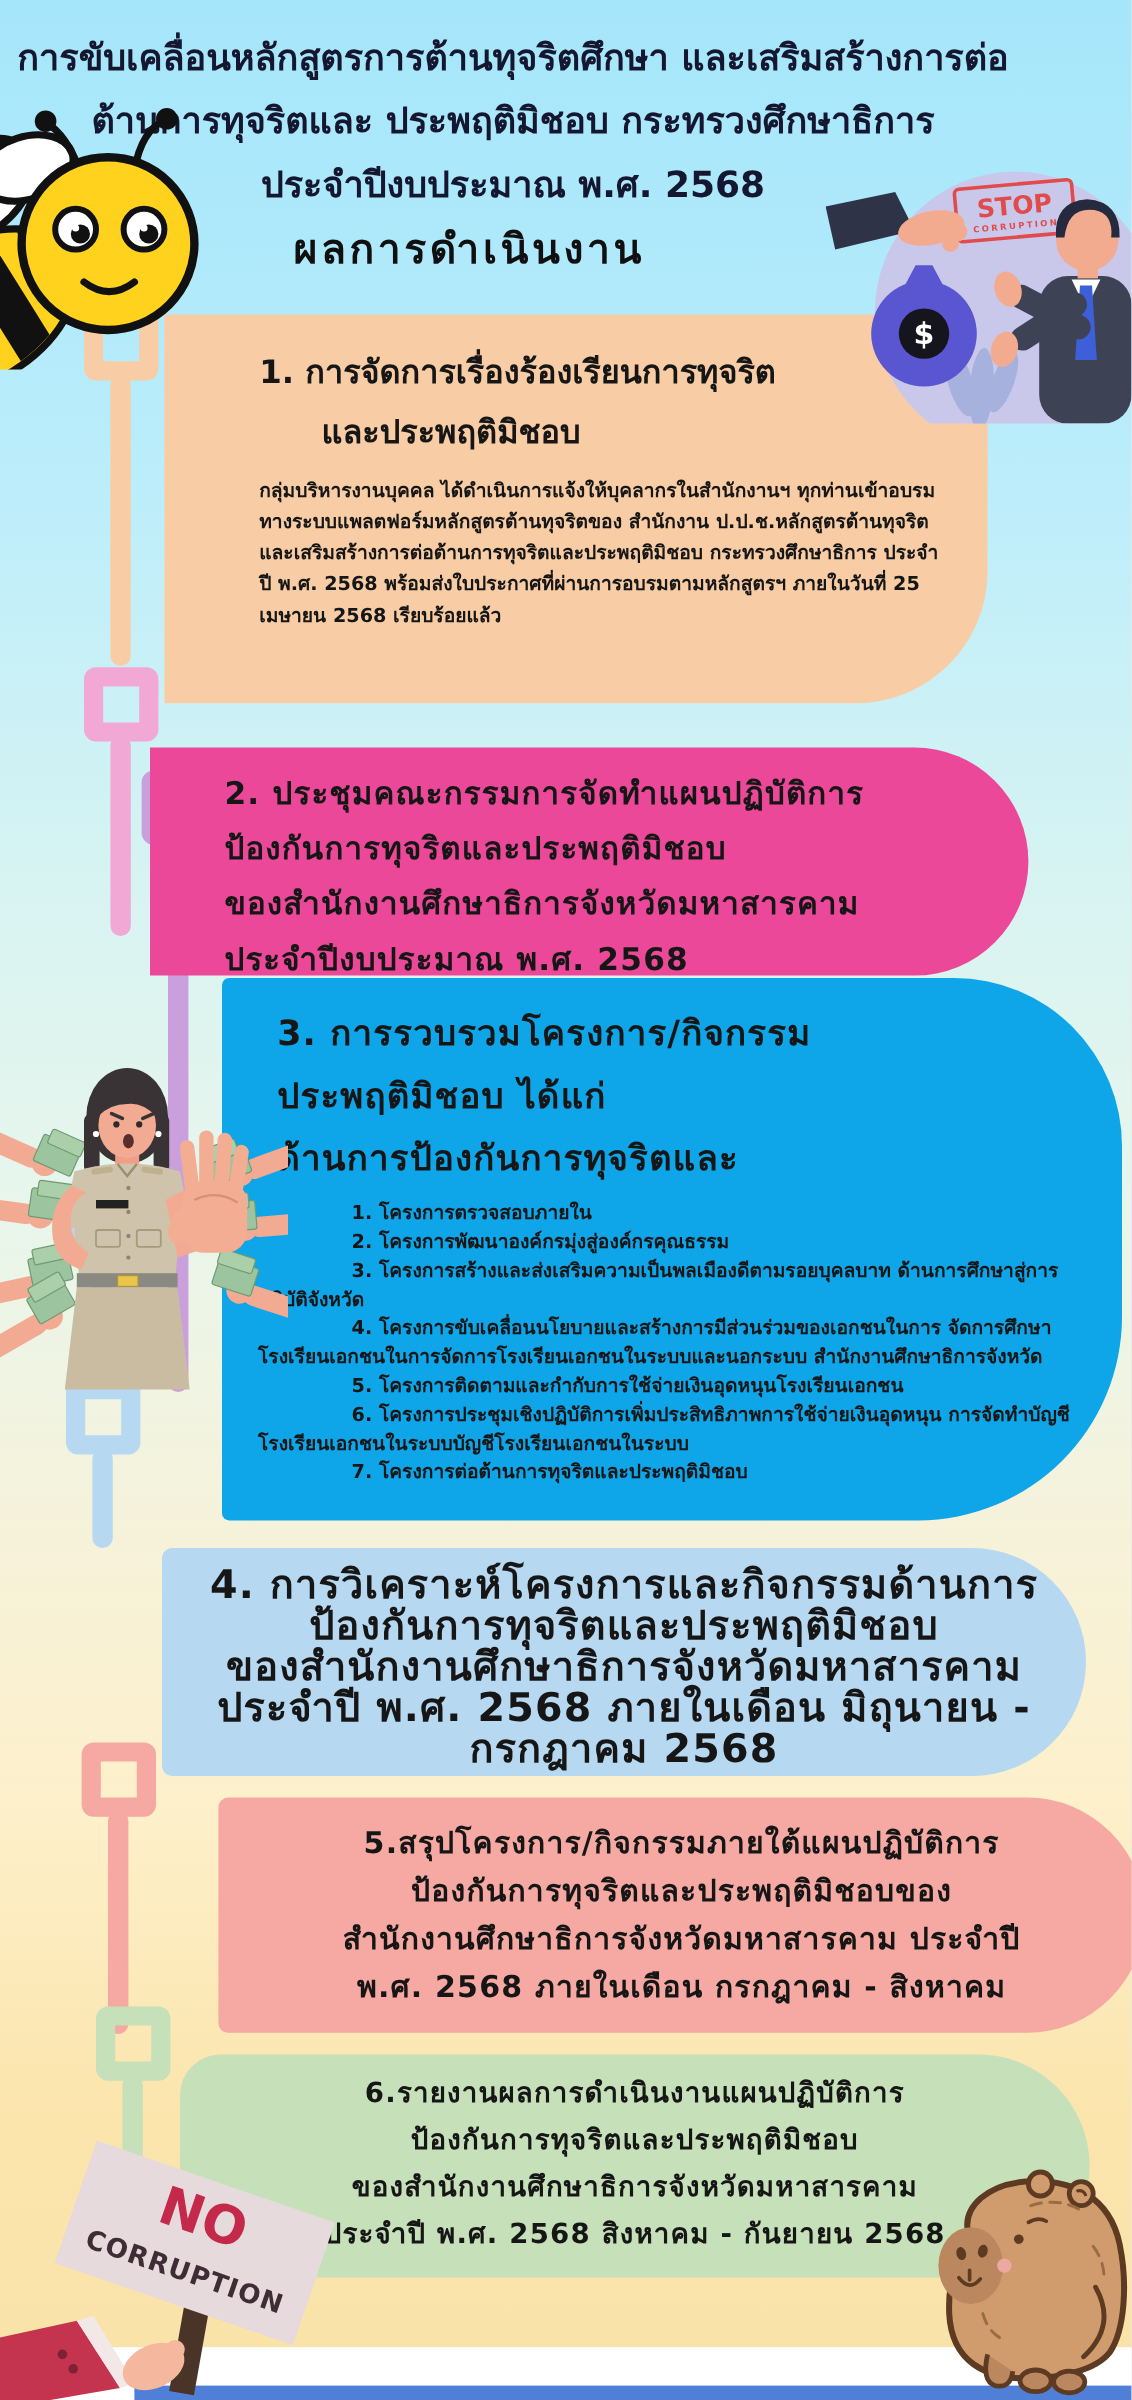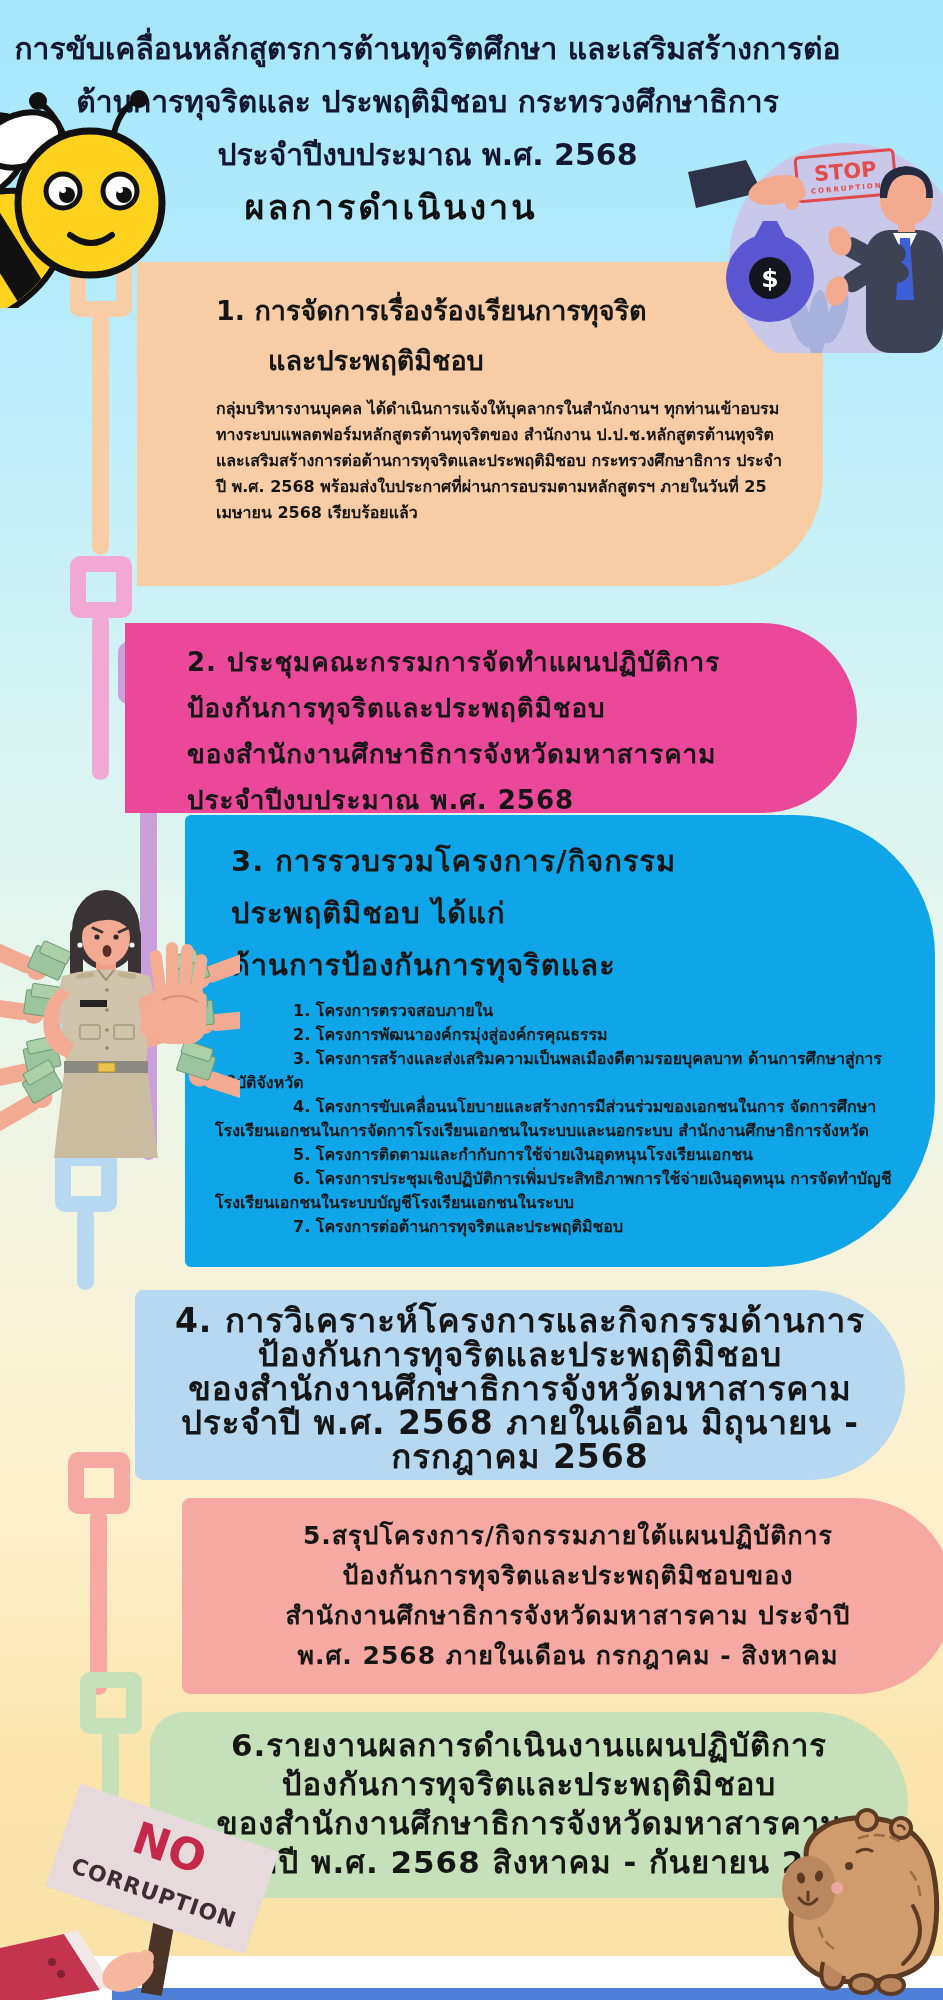--- a/index.html
+++ b/index.html
@@ -47,21 +47,21 @@
 
   .cardc .ln{white-space:nowrap;letter-spacing:1px;text-align:center;}
   .card4{left:135px;top:1290px;width:770px;height:190px;background:#b7d8f1;border-radius:10px 115px 115px 10px;
     padding-top:14px;}
   .card4 .ln{font-size:33px;line-height:34px;}
   .card5{left:140px;top:1498px;width:772px;height:196px;background:#f5a9a2;border-radius:10px 120px 120px 10px;
     padding-top:18px;margin-left:42px;}
   .card5 .ln{font-size:25px;line-height:40px;}
   .card6{left:150px;top:1712px;width:758px;height:186px;background:#c6e0ba;border-radius:42px 115px 115px 42px;
     padding-top:14px;}
-  .card6 .ln{font-size:31px;line-height:39px;}
+  .card6 .ln{font-size:23px;line-height:39px;}
 
   .illus{position:absolute;}
   .bee{left:-50px;top:88px;z-index:3;}
   .stopscene{left:688px;top:138px;z-index:3;}
   .woman{left:0;top:878px;z-index:3;}
   .sign{left:0;top:1772px;z-index:4;}
   .capy{left:763px;top:1800px;z-index:4;}
 </style>
 </head>
 <body>

